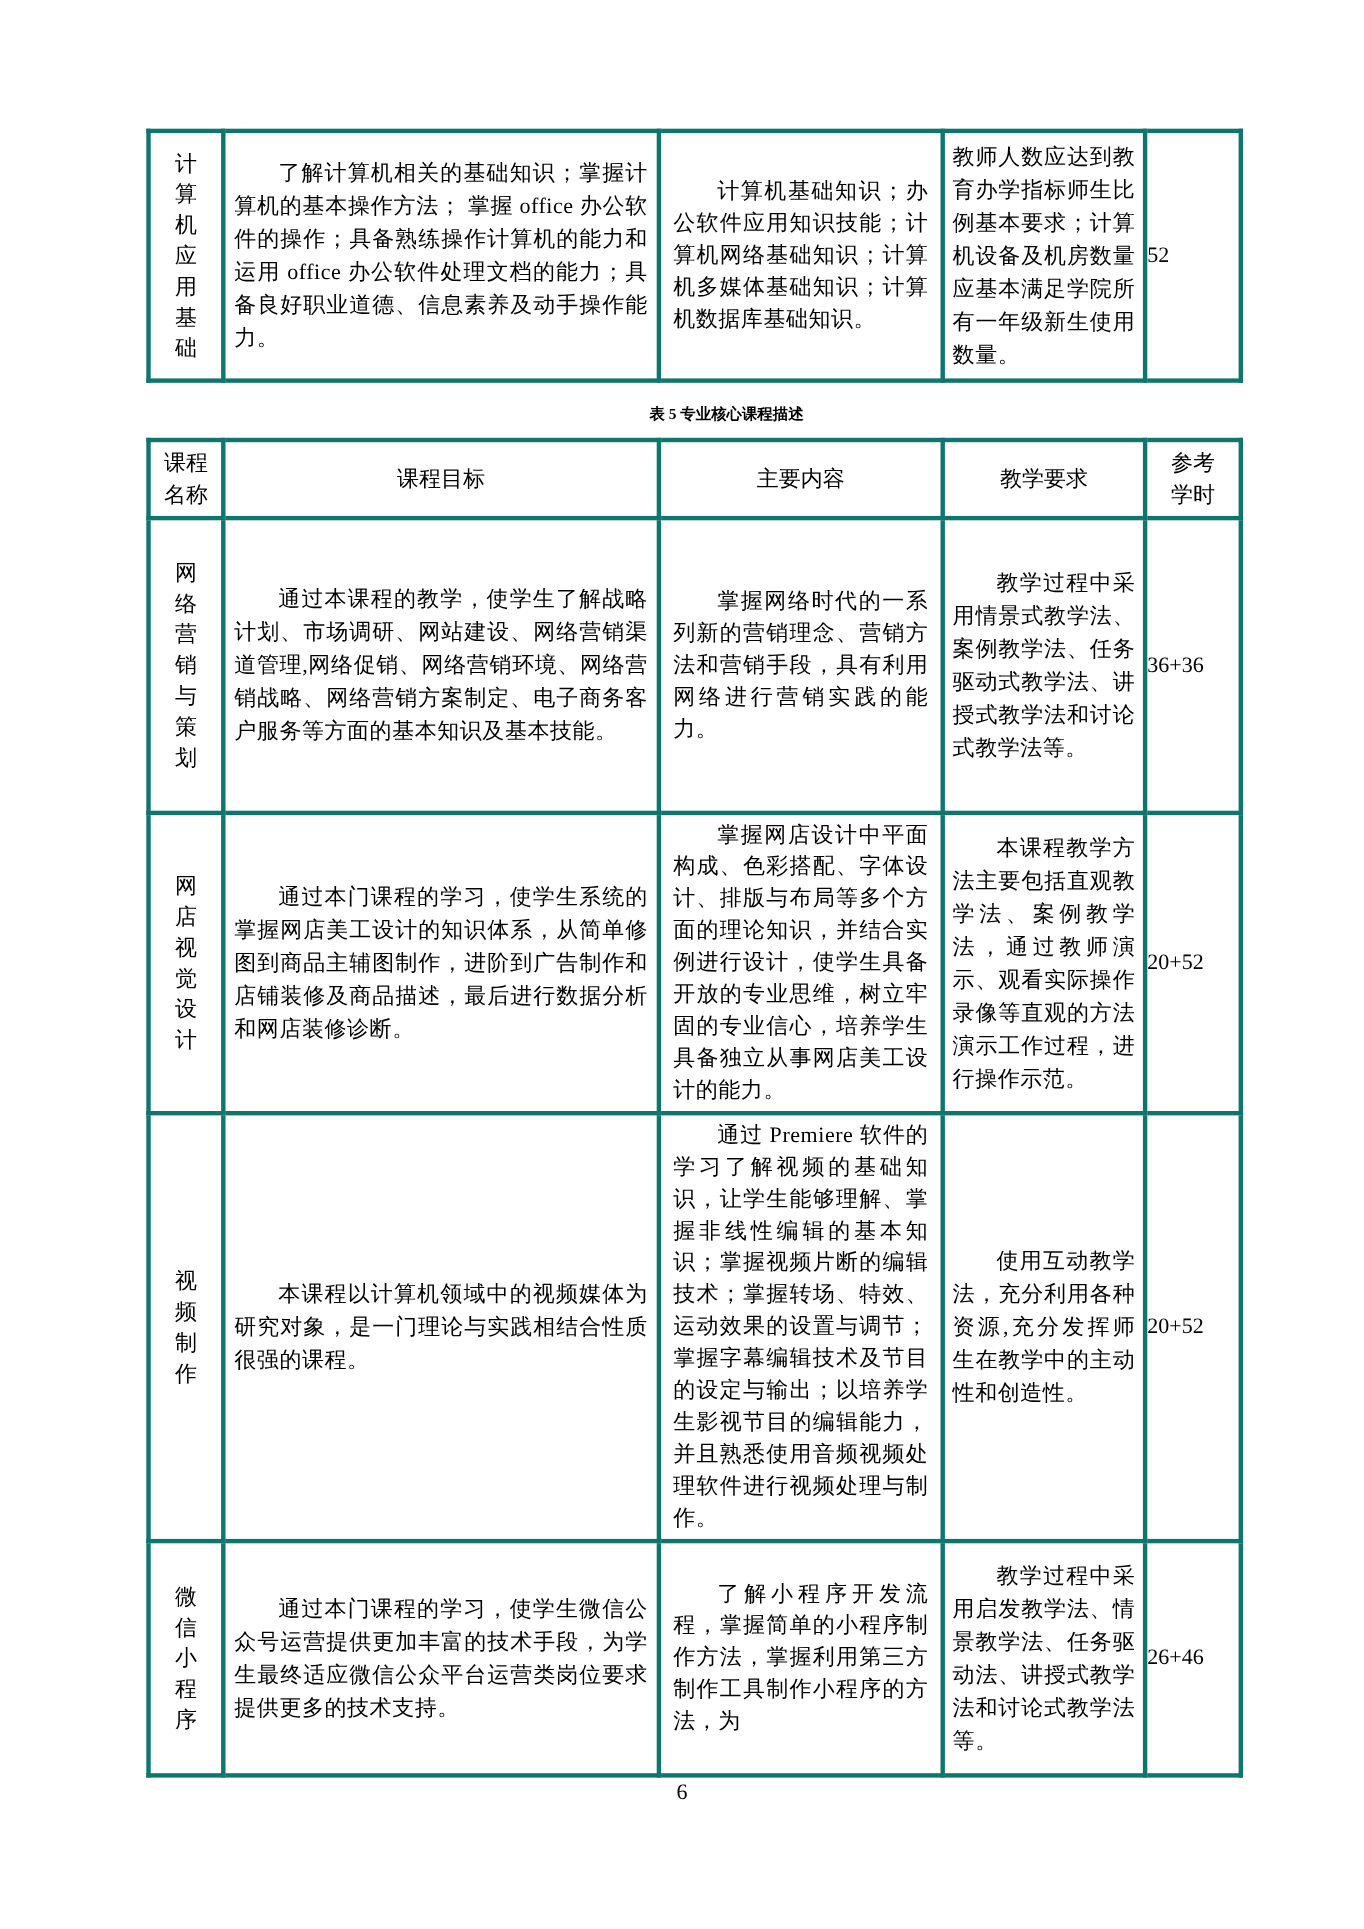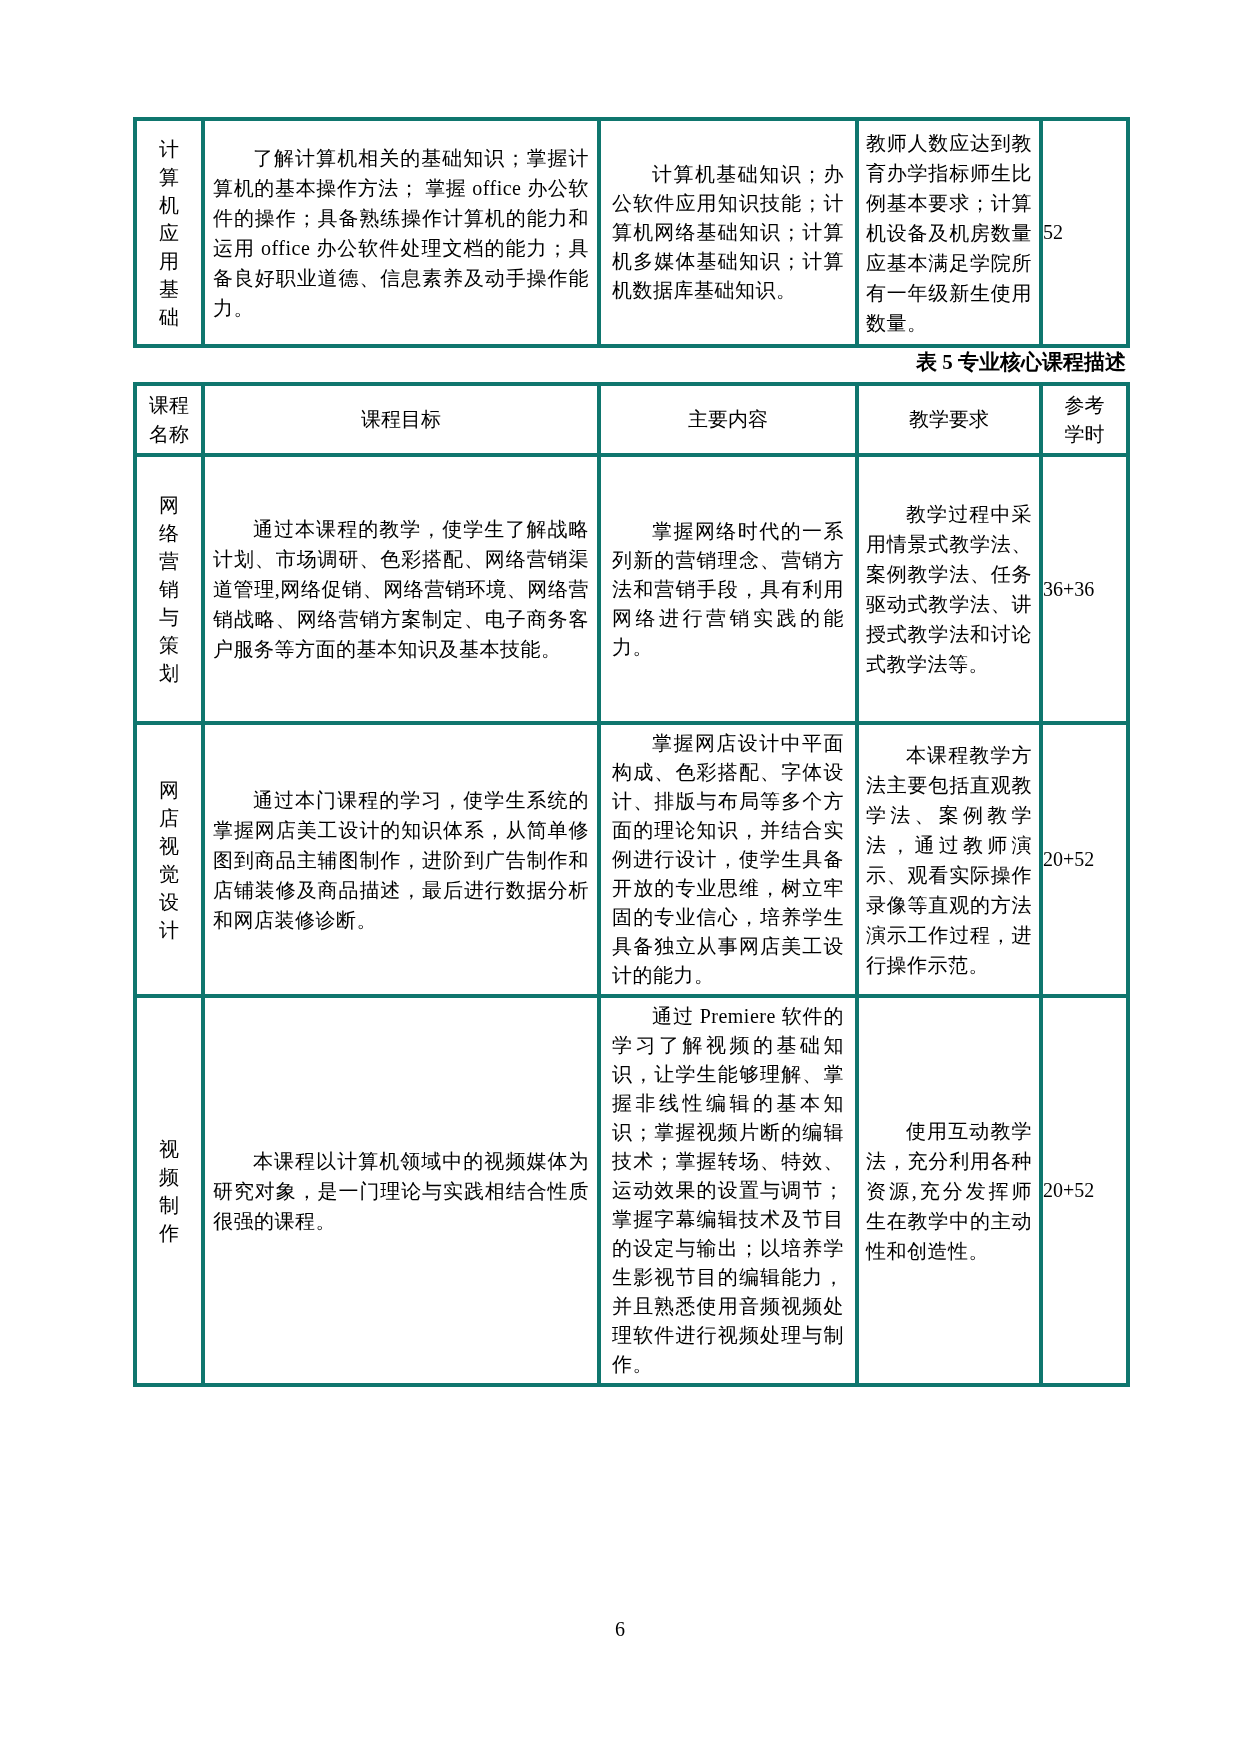--- a/index.html
+++ b/index.html
@@ -82,25 +82,25 @@
 
   .section-heading {
     margin-top: 9px;
     padding-left: 72px;
     font-size: 23px;
     font-weight: bold;
     line-height: 30px;
     font-family: "Liberation Serif", "DejaVu Serif", serif;
   }
   .table-caption {
-    margin-top: 0;
+    margin-top: 16px;
     margin-bottom: 6px;
-    text-align: right;
+    text-align: center;
     padding-left: 62px;
-    font-size: 21px;
+    font-size: 14px;
     font-weight: bold;
     line-height: 28px;
   }
   .page-number {
     position: absolute;
     left: 0;
     top: 1618px;
     width: 1240px;
     text-align: center;
     font-size: 20px;
@@ -162,21 +162,21 @@
               <div class="hdr2">参考学时</div>
             </th>
         </tr>
       </thead>
       <tbody id="core-table-body">
   <tr>
     <td class="name-cell">
       <div class="vname">网络营销与策划</div>
     </td>
     <td class="goal-cell">
-      <p class="para indent">通过本课程的教学，使学生了解战略计划、市场调研、色彩搭配、网络营销渠道管理,网络促销、网络营销环境、网络营销战略、网络营销方案制定、电子商务客户服务等方面的基本知识及基本技能。</p>
+      <p class="para indent">通过本课程的教学，使学生了解战略计划、市场调研、网站建设、网络营销渠道管理,网络促销、网络营销环境、网络营销战略、网络营销方案制定、电子商务客户服务等方面的基本知识及基本技能。</p>
     </td>
     <td class="cont-cell">
       <p class="para indent">掌握网络时代的一系列新的营销理念、营销方法和营销手段，具有利用网络进行营销实践的能力。</p>
     </td>
     <td class="req-cell">
       <p class="para indent">教学过程中采用情景式教学法、案例教学法、任务驱动式教学法、讲授式教学法和讨论式教学法等。</p>
     </td>
     <td class="hours-cell">36+36</td>
   </tr>
 
@@ -205,19 +205,34 @@
     </td>
     <td class="cont-cell">
       <p class="para indent">通过 Premiere 软件的学习了解视频的基础知识，让学生能够理解、掌握非线性编辑的基本知识；掌握视频片断的编辑技术；掌握转场、特效、运动效果的设置与调节；掌握字幕编辑技术及节目的设定与输出；以培养学生影视节目的编辑能力，并且熟悉使用音频视频处理软件进行视频处理与制作。</p>
     </td>
     <td class="req-cell">
       <p class="para indent">使用互动教学法，充分利用各种资源,充分发挥师生在教学中的主动性和创造性。</p>
     </td>
     <td class="hours-cell">20+52</td>
   </tr>
 
+  <tr>
+    <td class="name-cell">
+      <div class="vname">微信小程序</div>
+    </td>
+    <td class="goal-cell">
+      <p class="para indent">通过本门课程的学习，使学生微信公众号运营提供更加丰富的技术手段，为学生最终适应微信公众平台运营类岗位要求提供更多的技术支持。</p>
+    </td>
+    <td class="cont-cell">
+      <p class="para indent">了解小程序开发流程，掌握简单的小程序制作方法，掌握利用第三方制作工具制作小程序的方法，为</p>
+    </td>
+    <td class="req-cell">
+      <p class="para indent">教学过程中采用启发教学法、情景教学法、任务驱动法、讲授式教学法和讨论式教学法等。</p>
+    </td>
+    <td class="hours-cell">26+46</td>
+  </tr>
 </tbody>
     </table>
 
   </div>
 
   <div class="page-number">6</div>
 </div>
 
 </body></html>

